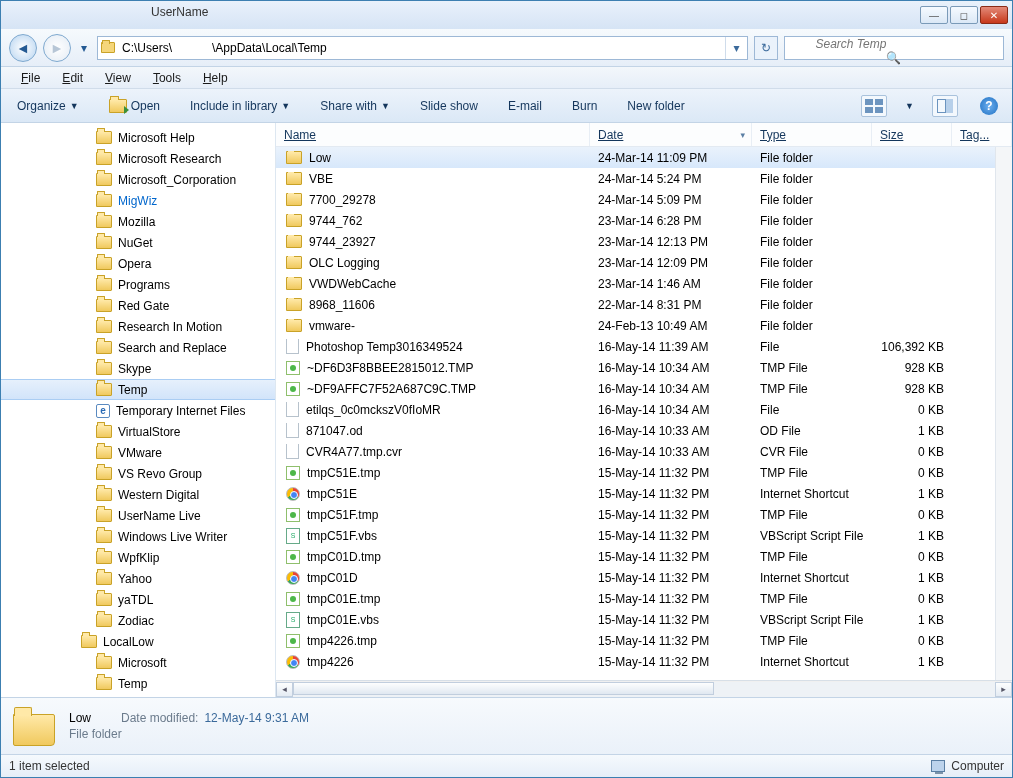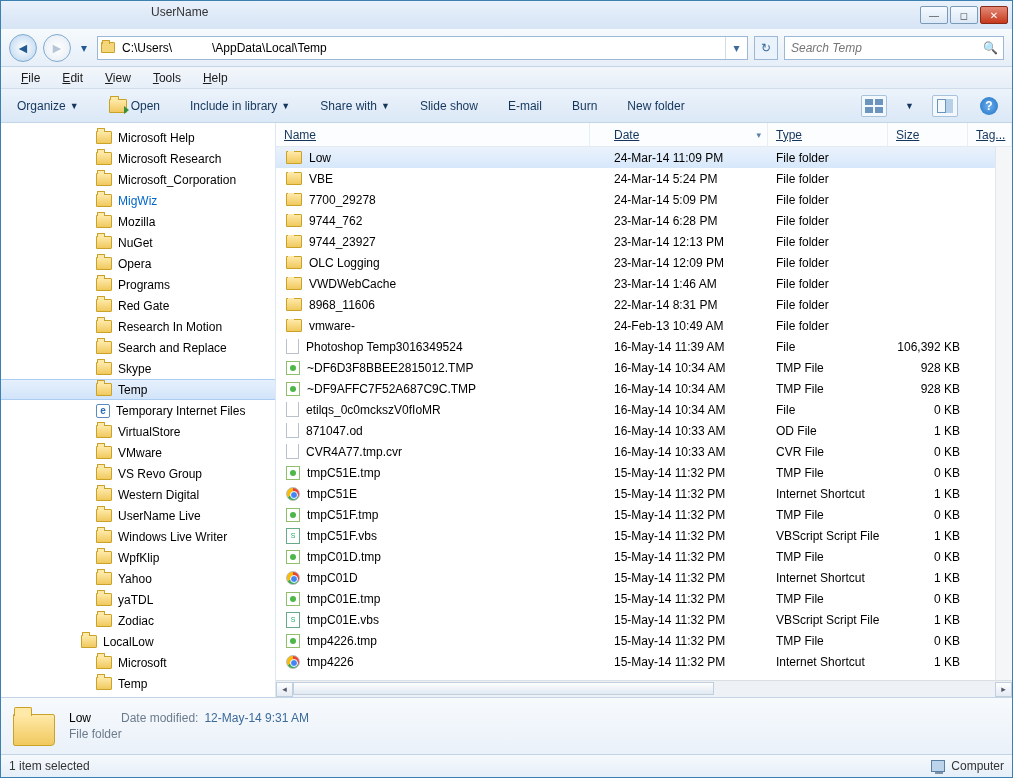--- a/index.html
+++ b/index.html
@@ -16,21 +16,21 @@
   .navbtn { width:28px; height:28px; border-radius:50%; background:radial-gradient(#fff,#b5d3f0); border:1px solid #7fa9cf; display:flex; align-items:center; justify-content:center; color:#245a93; font-size:14px;}
   .navbtn.fwd { background:radial-gradient(#fff,#e3ebf4); color:#b7c6d6;}
   .dropnav { width:14px; height:28px; display:flex; align-items:center; justify-content:center; color:#245a93;}
   .addrwrap { flex:1; display:flex; height:24px; border:1px solid #9db8d6; background:#fff;}
   .addricon { width:20px; display:flex; align-items:center; justify-content:center;}
   .addricon span { width:14px; height:11px; background:#f5d67a; border:1px solid #c9a227; border-radius:0 1px 1px 0; position:relative;}
   .addricon span::before{content:"";position:absolute;top:-3px;left:0;width:6px;height:3px;background:#f5d67a;border:1px solid #c9a227;border-bottom:none;border-radius:1px 1px 0 0;}
   .addrinput { flex:1; border:none; outline:none; padding:0 4px; font-size:12px;}
   .addrdrop, .refresh { width:22px; display:flex; align-items:center; justify-content:center; border-left:1px solid #cfdceb; color:#3b6a9b;}
   .refresh { background:#eaf2fb;}
-  .searchwrap { width:220px; height:24px; border:1px solid #9db8d6; background:#fff; display:flex; align-items:center;}
+  .searchwrap { width:220px; height:24px; border:1px solid #9db8d6; background:#fff; display:flex; align-items:center;flex-direction:column;}
   .searchwrap input { flex:1; border:none; outline:none; padding:0 6px; font-style:italic; color:#888;}
   .searchicon { width:24px; display:flex; align-items:center; justify-content:center; color:#3b6a9b;}
   
   .menubar { height:22px; background:linear-gradient(#f3f7fb,#e6eef8); border-bottom:1px solid #d0dcea; display:flex; align-items:center; gap:2px; padding:0 10px;}
   .menubar span { padding:2px 10px; color:#1a1a1a;}
   .menubar span u { text-decoration:underline;}
   
   .toolbar { height:34px; background:linear-gradient(#ecf3fb,#dbe8f6); border-bottom:1px solid #c3d4e6; display:flex; align-items:center; padding:0 10px; gap:18px; color:#14365c;}
   .toolbar .tool { display:flex; align-items:center; gap:4px; padding:3px 6px;}
   .toolbar .arrow { font-size:9px; color:#14365c;}
@@ -46,21 +46,21 @@
   .tree-item.selected { background:linear-gradient(#e6f0fc,#d2e4fa); border:1px solid #aacdf3; border-left:none; border-right:none;}
   .tree-item.link { color:#0066cc;}
   .folder-icon { width:16px; height:13px; background:linear-gradient(#ffe9a8,#f0c95e); border:1px solid #c9a227; border-radius:0 1px 1px 0; position:relative; flex-shrink:0;}
   .folder-icon::before{content:"";position:absolute;top:-4px;left:0;width:6px;height:3px;background:#ffe9a8;border:1px solid #c9a227;border-bottom:none;border-radius:1px 1px 0 0;}
   .ie-icon { width:14px; height:14px; flex-shrink:0; background:#fff; border:1px solid #5a8ac0; border-radius:2px; color:#2a6bb5; font-size:10px; font-weight:bold; display:flex; align-items:center; justify-content:center;}
   
   .filepane { flex:1; display:flex; flex-direction:column; overflow:hidden;}
   .headerrow { display:flex; height:24px; align-items:center; border-bottom:1px solid #e3eaf2; color:#14365c; background:#fcfdfe;text-decoration:underline;}
   .col { padding:0 8px; overflow:hidden; white-space:nowrap; text-overflow:ellipsis;}
   .col-name { width:314px;}
-  .col-date { width:162px;margin-left:16px;}
+  .col-date { width:162px;}
   .col-type { width:120px;}
   .col-size { width:80px; text-align:right;}
   .col-tag { flex:1;}
   .headerrow .col { border-right:1px solid #e8eef5; height:100%; display:flex; align-items:center;}
   .headerrow .col-size { justify-content:flex-start;}
   .headerrow .sorted { position:relative;}
   .headerrow .sorted::after{content:"▾"; font-size:9px; color:#5b7fa4; position:absolute; right:6px;}
   .rows { flex:1; overflow:hidden; position:relative;}
   .row { display:flex; align-items:center; height:21px;}
   .row.selected { background:linear-gradient(#eaf2fc,#d7e8fb);}

